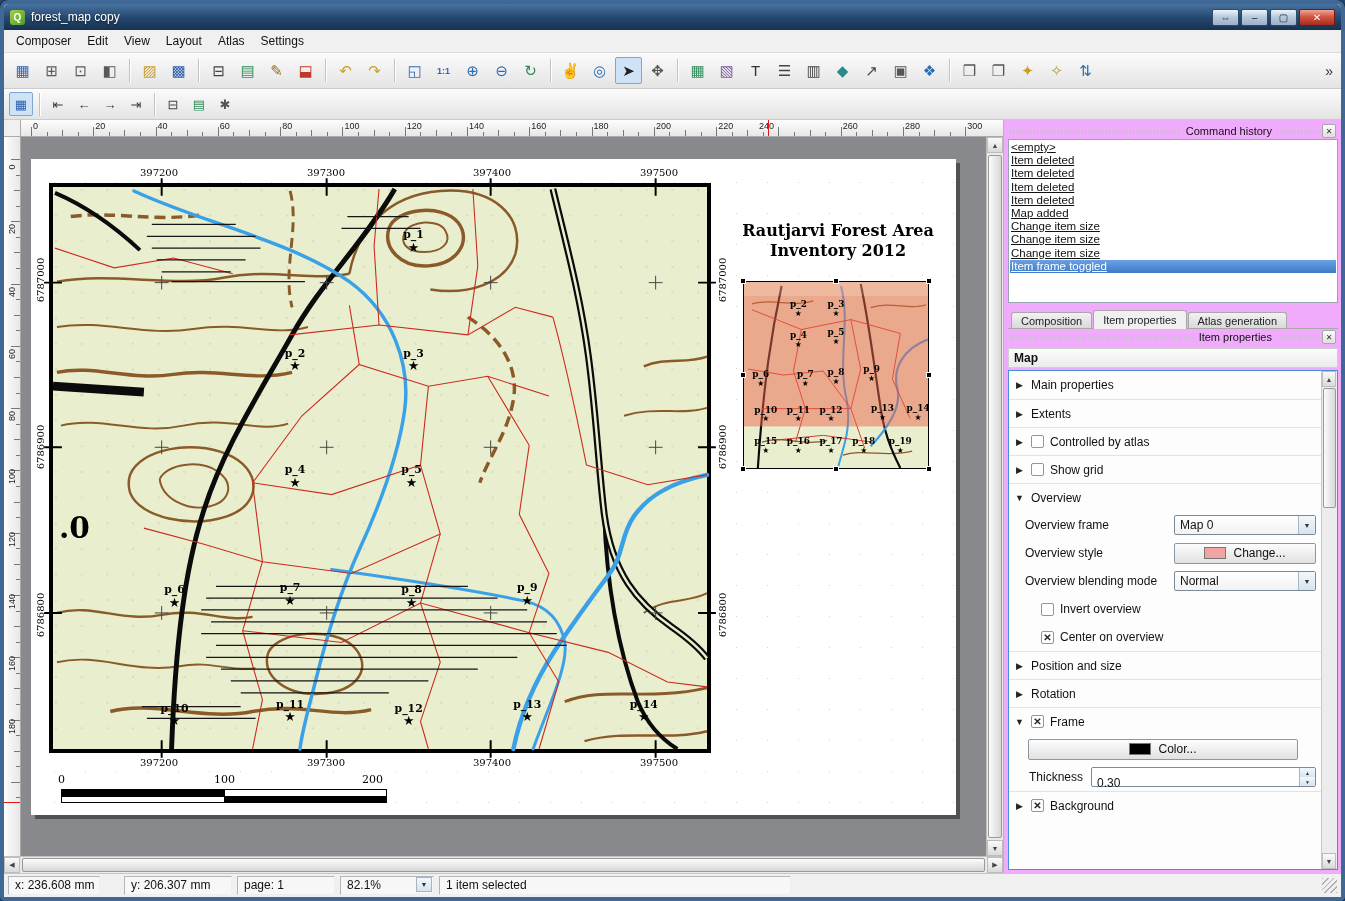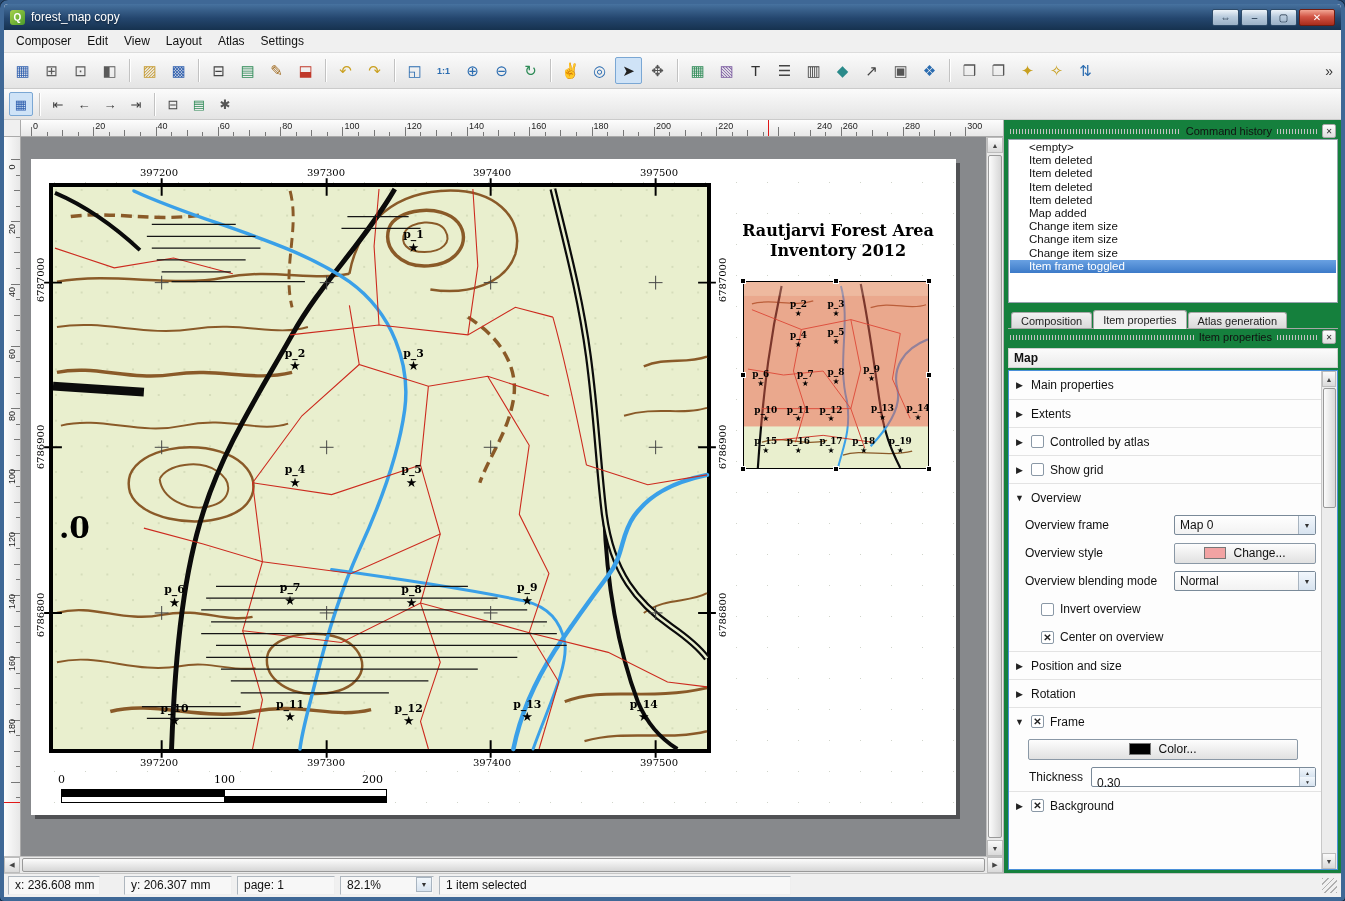--- a/index.html
+++ b/index.html
@@ -76,29 +76,29 @@
   .sb-row{display:flex;height:6px;}
   .sb-row + .sb-row{border-top:1px solid #000;}
   .sb-cell{width:50%;}
   .sb-cell + .sb-cell{border-left:1px solid #000;}
   .black{background:#000;} .white{background:#fff;}
   .pt-label{font:bold 11px "DejaVu Serif",serif;text-anchor:middle;fill:#000;}
   .pt-star{font-size:13px;text-anchor:middle;fill:#000;}
   .ov-label{font:bold 9px "DejaVu Serif",serif;text-anchor:middle;fill:#000;}
   .ov-star{font-size:8px;text-anchor:middle;fill:#000;}
   
-  .right-panel{width:338px;flex:0 0 338px;background:#15803d;border-left:1px solid #b5b5b5;
+  .right-panel{width:338px;flex:0 0 338px;background:#f0abfc;border-left:1px solid #b5b5b5;
     padding:3px 3px 3px 4px;display:flex;flex-direction:column;font-size:12px;color:#111;min-height:0;}
   .dock-title{height:16px;flex:0 0 16px;display:flex;align-items:center;gap:5px;font-size:11px;padding:0 2px;}
   .dt-dots{flex:1;height:5px;background:repeating-linear-gradient(90deg,#c3c3c3 0 1px,transparent 1px 3px);}
   .dt-dots.short{flex:0 0 40px;}
   .dock-close{width:14px;height:14px;flex:0 0 14px;border:1px solid #a8a8a8;border-radius:2px;font-size:8px;
     background:linear-gradient(#fdfdfd,#dedede);display:flex;align-items:center;justify-content:center;color:#333;}
   .cmd-list{height:164px;flex:0 0 164px;background:#fff;border:1px solid #98a3af;padding:1px;overflow:hidden;font-size:11.5px;}
-  .cmd-item{height:13.2px;line-height:13.2px;padding:0 19px;white-space:nowrap;}
+  .cmd-item{height:13.2px;line-height:13.2px;padding:0 1px;white-space:nowrap;text-decoration:underline;}
   .cmd-item.sel{background:linear-gradient(#69a1e2,#3c7ac8);color:#fff;}
   .tabs{display:flex;align-items:flex-end;height:22px;flex:0 0 22px;margin-top:4px;padding-left:3px;gap:1px;
     border-bottom:1px solid #a8a8a8;}
   .tab{padding:0 9px;font-size:11px;height:16px;line-height:16px;color:#222;border:1px solid #a8a8a8;border-bottom:none;
     border-radius:3px 3px 0 0;background:linear-gradient(#f2f2f2,#d9d9d9);}
   .tab.active{height:19px;line-height:19px;background:#f0f0f0;margin-bottom:-1px;}
   .panel-label{height:20px;flex:0 0 20px;line-height:18px;font-weight:bold;padding-left:5px;margin:3px 0 2px 0;
     border:1px solid #cfcfcf;background:linear-gradient(#fbfbfb,#ebebeb);}
   .props-wrap{flex:1;display:flex;border:1px solid #4a90d9;background:#fdfdfd;min-height:0;}
   .props{flex:1;overflow:hidden;min-width:0;}
@@ -285,21 +285,21 @@
             <span class="hlab" style="left: 634.9px;">200</span>
             <span class="htick" style="left: 648.472px; height: 4px;"></span>
             <span class="htick" style="left: 664.045px; height: 6px;"></span>
             <span class="htick" style="left: 679.617px; height: 4px;"></span>
             <span class="htick" style="left: 695.19px; height: 9px;"></span>
             <span class="hlab" style="left: 697.19px;">220</span>
             <span class="htick" style="left: 710.763px; height: 4px;"></span>
             <span class="htick" style="left: 726.335px; height: 6px;"></span>
             <span class="htick" style="left: 741.908px; height: 4px;"></span>
             <span class="htick" style="left: 757.48px; height: 9px;"></span>
-            <span class="hlab" style="left: 796px;">240</span>
+            <span class="hlab" style="left: 738px;">240</span>
             <span class="htick" style="left: 773.053px; height: 4px;"></span>
             <span class="htick" style="left: 788.625px; height: 6px;"></span>
             <span class="htick" style="left: 804.197px; height: 4px;"></span>
             <span class="htick" style="left: 819.77px; height: 9px;"></span>
             <span class="hlab" style="left: 821.77px;">260</span>
             <span class="htick" style="left: 835.342px; height: 4px;"></span>
             <span class="htick" style="left: 850.915px; height: 6px;"></span>
             <span class="htick" style="left: 866.487px; height: 4px;"></span>
             <span class="htick" style="left: 882.06px; height: 9px;"></span>
             <span class="hlab" style="left: 884.06px;">280</span>

